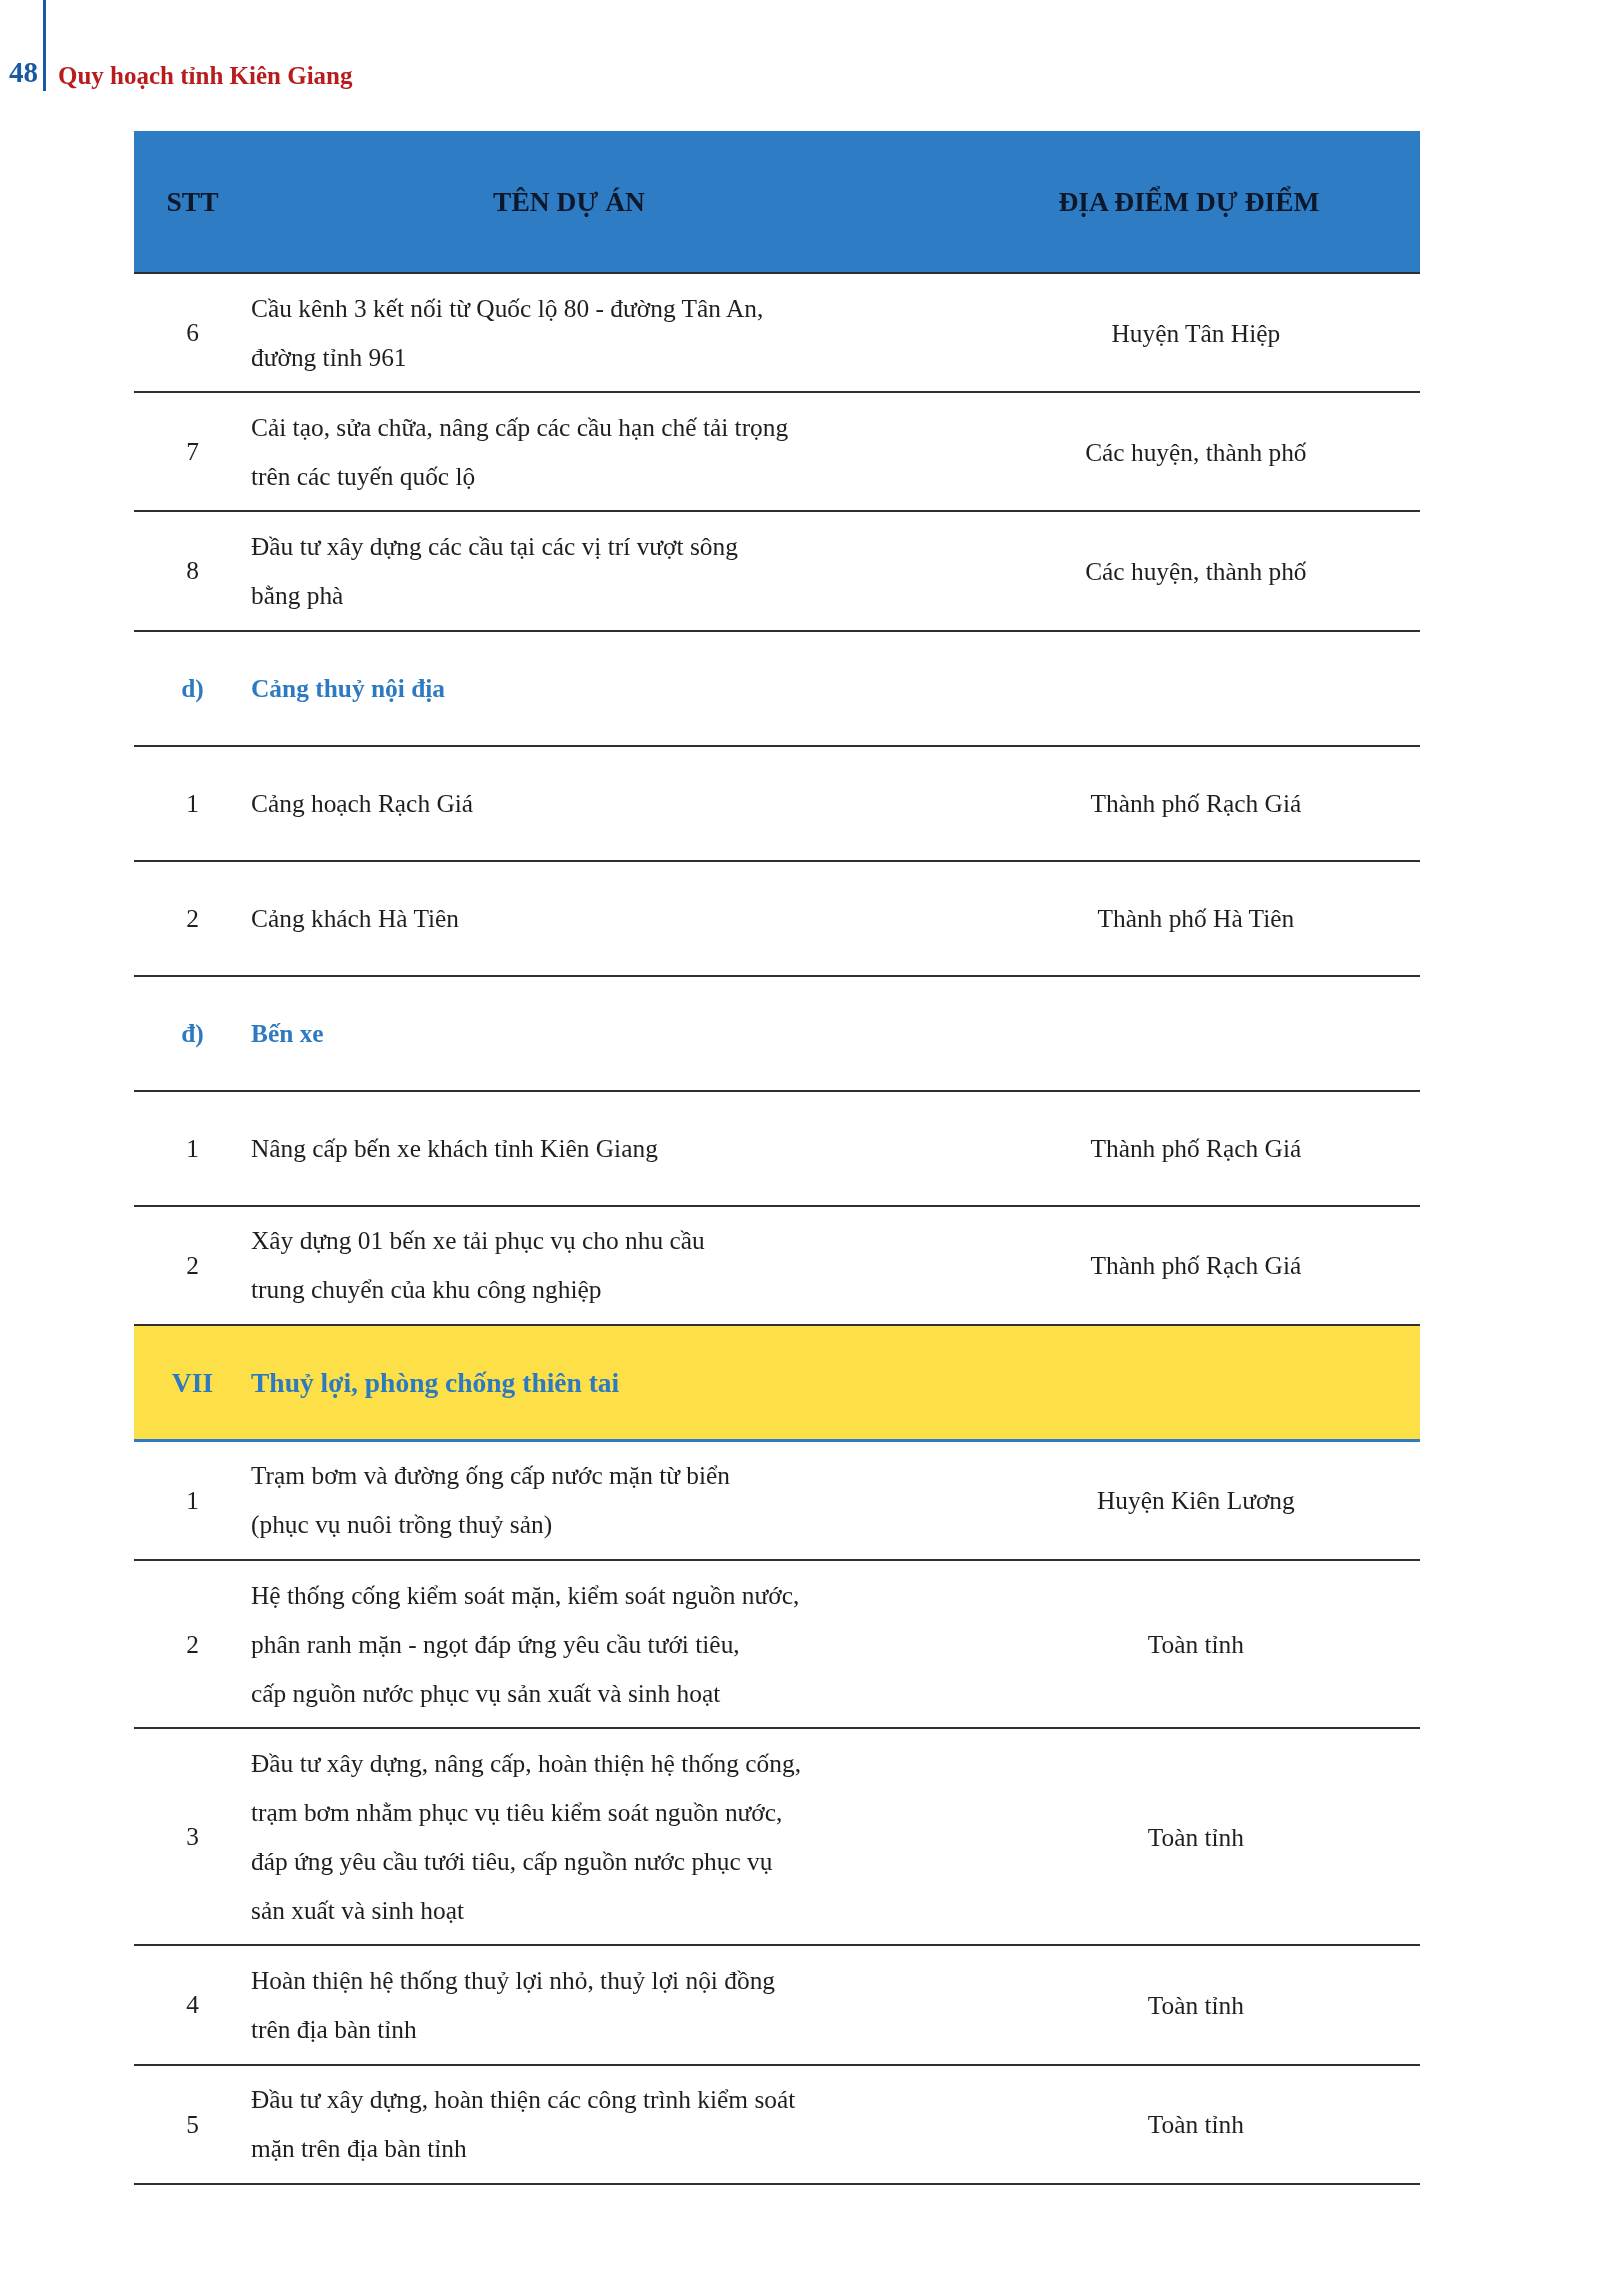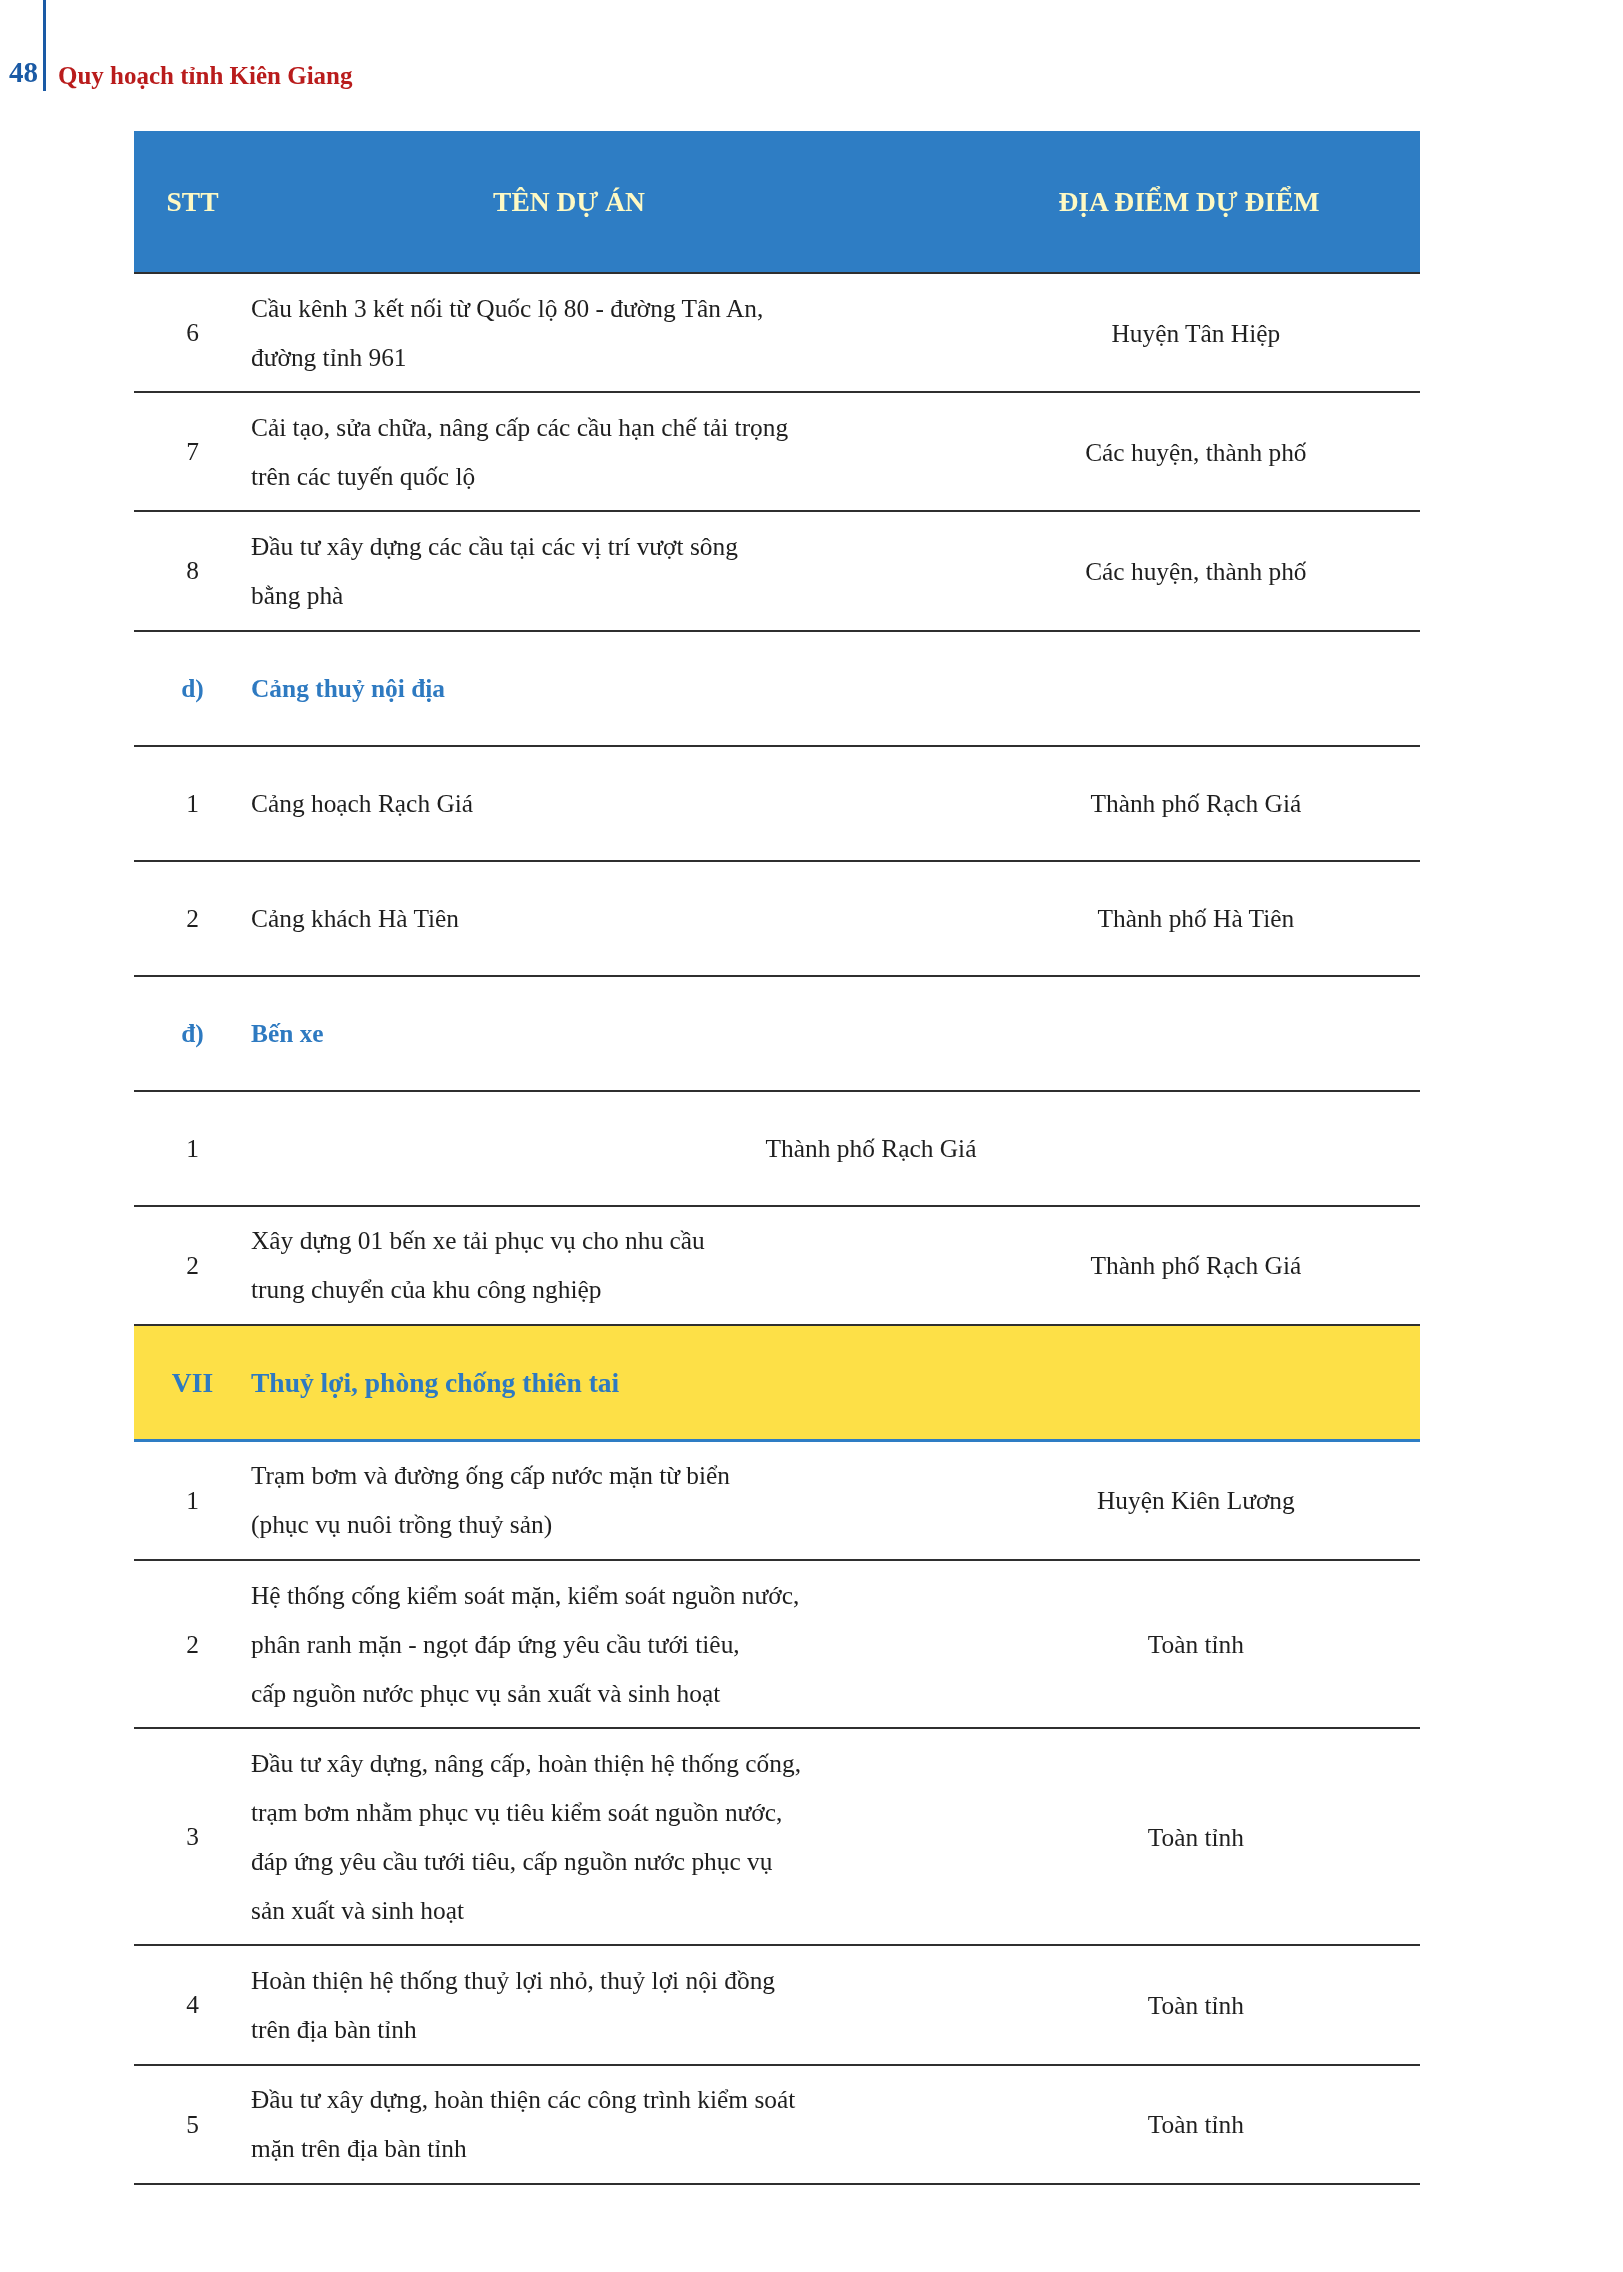--- a/index.html
+++ b/index.html
@@ -28,21 +28,21 @@
     position: absolute; left: 58px; top: 62px;
     font-size: 25px; font-weight: bold; color: #b91c1c;
   }
 
   
   .projects-table {
     position: absolute; top: 131px; left: 134px; width: 1357px;
   }
   .thead {
     display: flex; align-items: center;
-    background: #2e7dc4; color: #fef9c3;
+    background: #2e7dc4; color: #0f172a;
     height: 141px;
     border-bottom: 2.1px solid #2f2f2f;
     font-weight: bold; font-size: 27.5px; justify-content: center;
   }
   .c-stt  { width: 117px; flex: 0 0 117px; text-align: center; }
   .c-name { width: 636px; flex: 0 0 636px; text-align: left; }
   .c-loc  { flex: 1 1 auto; text-align: center; }
   .thead .c-name { text-align: center; }
 
   .row {
@@ -133,20 +133,21 @@
   </div>
 
   <div class="row type-section">
     <div class="c-stt cell-stt">đ)</div>
     <div class="c-name cell-name">Bến xe</div>
     <div class="c-loc cell-loc"></div>
   </div>
 
   <div class="row type-item">
     <div class="c-stt cell-stt">1</div>
+    <div class="c-name cell-name">Nâng cấp bến xe khách tỉnh Kiên Giang</div>
     <div class="c-loc cell-loc">Thành phố Rạch Giá</div>
   </div>
 
   <div class="row type-item">
     <div class="c-stt cell-stt">2</div>
     <div class="c-name cell-name">Xây dựng 01 bến xe tải phục vụ cho nhu cầu
 trung chuyển của khu công nghiệp</div>
     <div class="c-loc cell-loc">Thành phố Rạch Giá</div>
   </div>
 

